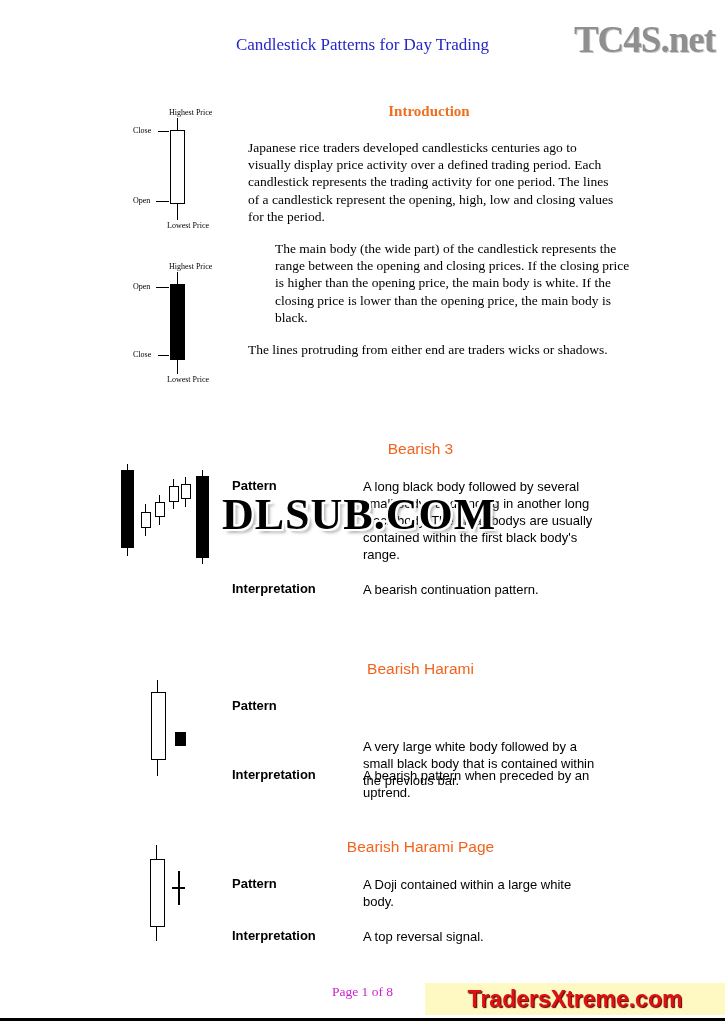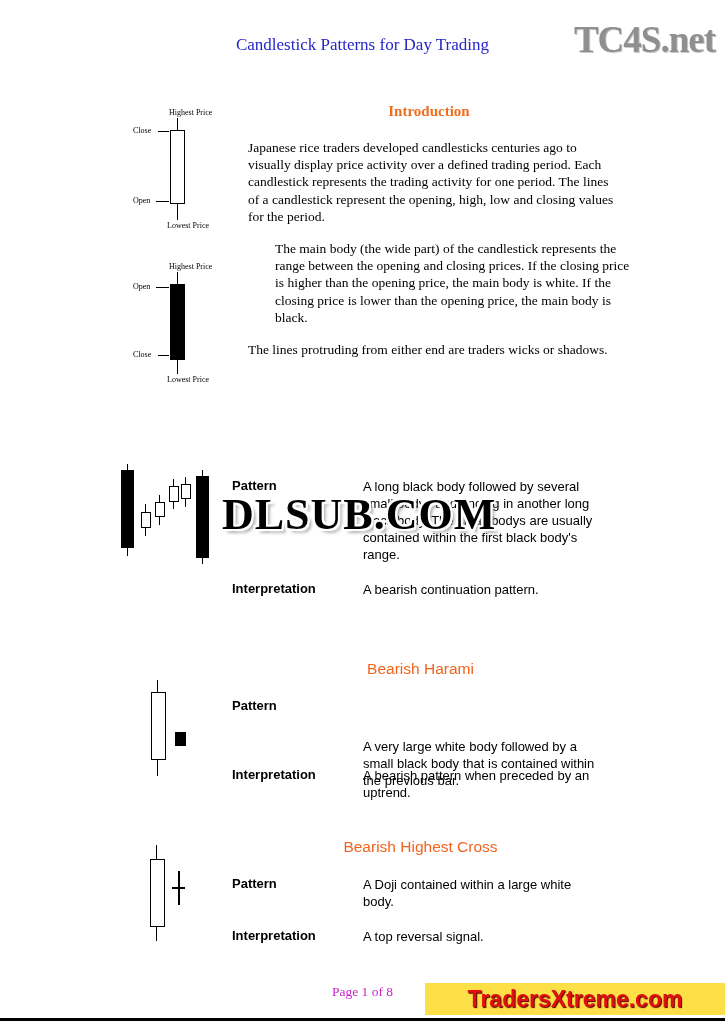--- a/index.html
+++ b/index.html
@@ -70,21 +70,21 @@
       0 -2px 0 #fff, 0 2px 0 #fff, -2px 0 0 #fff, 2px 0 0 #fff,
       4px 4px 3px rgba(120,120,120,0.55);
   }
   
   .page-number {
     position:absolute; top:984px; left:0; width:100%;
     text-align:center; font-size:13.5px; color:#cc22cc;
   }
   .banner {
     position:absolute; left:425px; top:983px; width:300px; height:32px;
-    background:#fde047; display:flex; align-items:center; justify-content:center;
+    background:#fef9c3; display:flex; align-items:center; justify-content:center;
   }
   .banner-text {
     font-family:"Liberation Sans", sans-serif; font-weight:bold;
     font-size:23px; color:#e01010; text-shadow:1px 1px 1px #550000;
   }
   .bottom-rule {
     position:absolute; left:0; top:1018px; width:725px; height:3px; background:#000;
   }
 </style>
 </head>
@@ -116,20 +116,21 @@
     <div class="dline" style="left:23px; top:33px; width:13px; height:1px;"></div>
     <div class="dlabel" style="left:0; top:96px;">Close</div>
     <div class="dline" style="left:25px; top:101px; width:11px; height:1px;"></div>
     <div class="dlabel" style="left:34px; top:121px;">Lowest Price</div>
   </div>
 
   <div class="para para1">Japanese rice traders developed candlesticks centuries ago to visually display price activity over a defined trading period. Each candlestick represents the trading activity for one period. The lines of a candlestick represent the opening, high, low and closing values for the period.</div>
   <div class="para para2">The main body (the wide part) of the candlestick represents the range between the opening and closing prices. If the closing price is higher than the opening price, the main body is white. If the closing price is lower than the opening price, the main body is black.</div>
   <div class="para para3">The lines protruding from either end are traders wicks or shadows.</div>
 
+  <div class="section-heading" style="top:440px;">Bearish 3</div>
 
   <div class="chart3">
     <div class="wick" style="left:12px; top:2px;  height:92px;"></div>
     <div class="cbody black" style="left:6px;  top:8px;  width:11px; height:76px;"></div>
     <div class="wick" style="left:30px; top:42px; height:32px;"></div>
     <div class="cbody" style="left:26px; top:50px; width:8px; height:14px;"></div>
     <div class="wick" style="left:44px; top:33px; height:30px;"></div>
     <div class="cbody" style="left:40px; top:40px; width:8px; height:13px;"></div>
     <div class="wick" style="left:58px; top:17px; height:30px;"></div>
     <div class="cbody" style="left:54px; top:24px; width:8px; height:14px;"></div>
@@ -152,21 +153,21 @@
     <div class="wick" style="left:12px; top:0;    height:96px;"></div>
     <div class="cbody" style="left:6px;  top:12px; width:13px; height:66px;"></div>
     <div class="cbody black" style="left:30px; top:52px; width:9px; height:12px;"></div>
   </div>
 
   <div class="row-label" style="top:698px;">Pattern</div>
   <div class="row-text" style="top:698px;margin-top:40px;">A very large white body followed by a small black body that is contained within the previous bar.</div>
   <div class="row-label" style="top:767px;">Interpretation</div>
   <div class="row-text" style="top:767px;">A bearish pattern when preceded by an uptrend.</div>
 
-  <div class="section-heading" style="top:838px;">Bearish Highest Cross</div>
+  <div class="section-heading" style="top:838px;">Bearish Harami Page</div>
 
   <div class="harami-cross-img">
     <div class="wick" style="left:14px; top:0;    height:96px;"></div>
     <div class="cbody" style="left:8px;  top:14px; width:13px; height:66px;"></div>
     <div class="doji-v" style="left:36px; top:26px; height:34px;"></div>
     <div class="doji-h" style="left:30px; top:42px; width:13px;"></div>
   </div>
 
   <div class="row-label" style="top:876px;">Pattern</div>
   <div class="row-text" style="top:876px;">A Doji contained within a large white body.</div>

